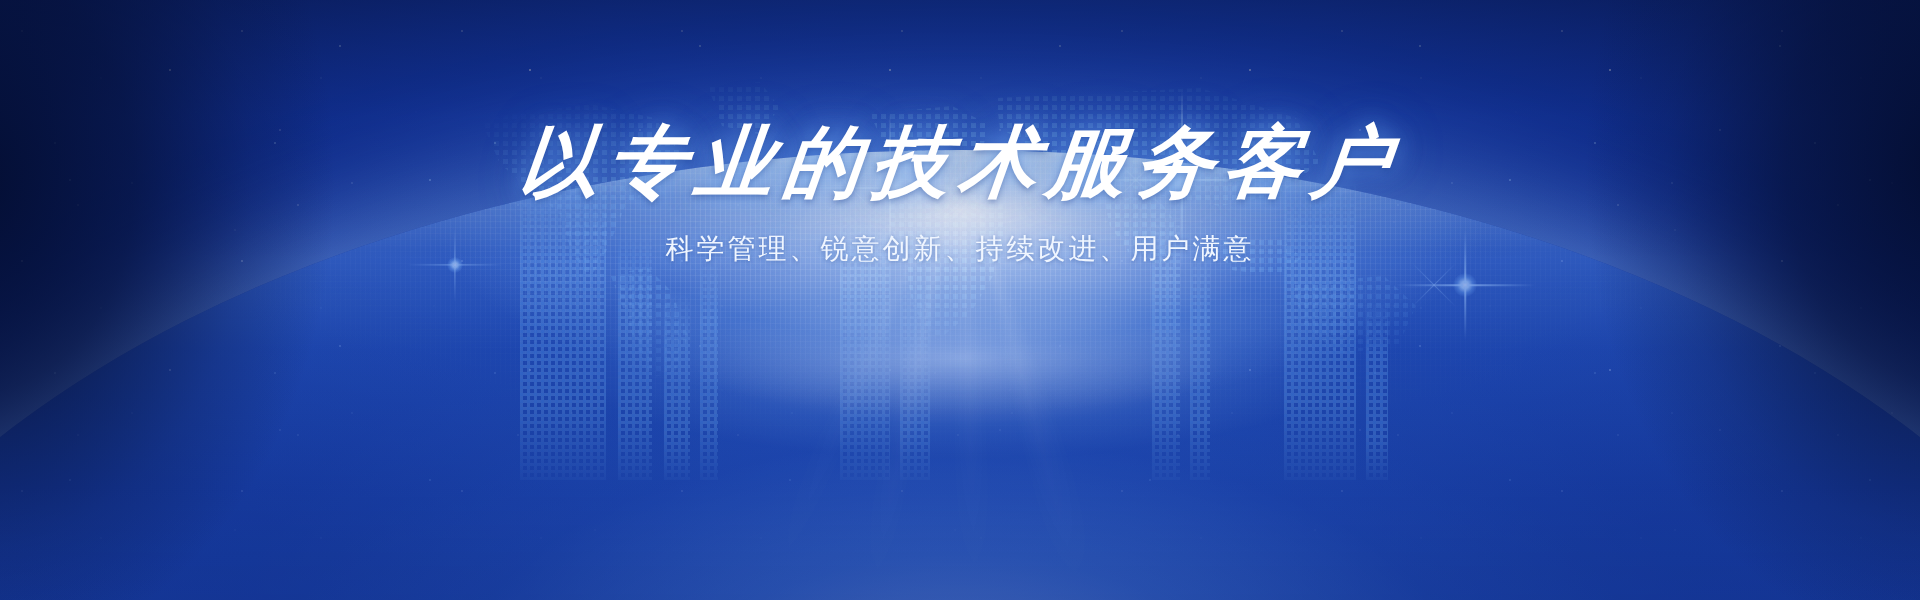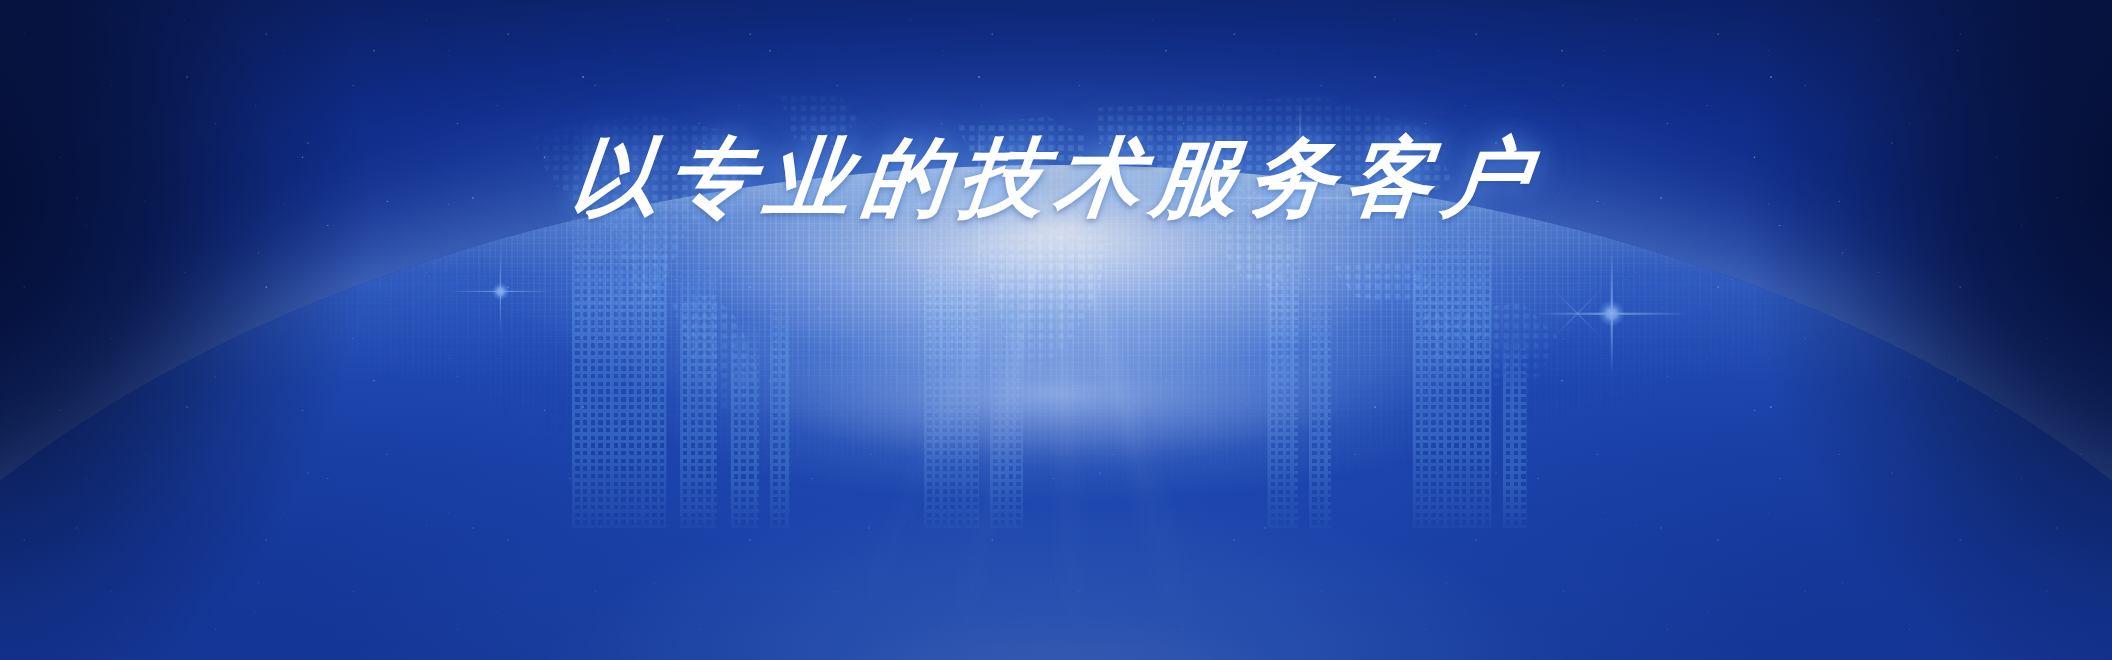--- a/index.html
+++ b/index.html
@@ -308,15 +308,16 @@
     <div class="citygrid"></div>
     <div class="speckle"></div>
   </div>
 
   <div class="vignette-top"></div>
   <div class="vignette-left"></div>
   <div class="vignette-right"></div>
 
   <div class="hero-text">
     <h1 class="headline">以专业的技术服务客户</h1>
+    <p class="subline">科学管理、锐意创新、持续改进、用户满意</p>
   </div>
 
 </div>
 
 </body></html>

